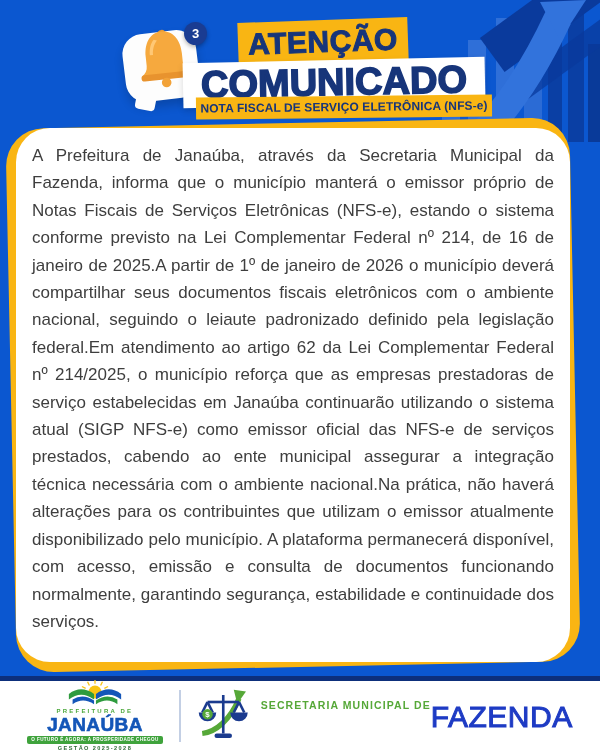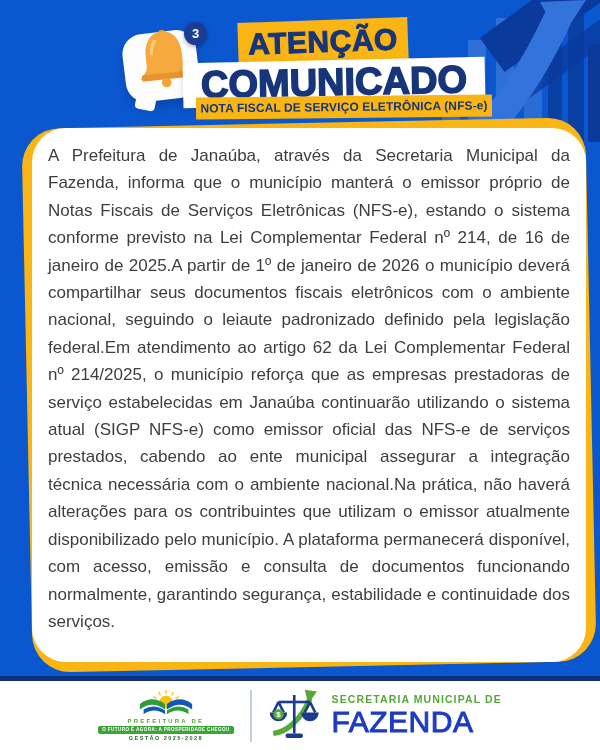--- a/index.html
+++ b/index.html
@@ -30,35 +30,35 @@
 
   .banner{position:absolute;display:flex;align-items:center;justify-content:center;}
   .banner-attention{left:238px;top:20px;width:170px;height:43px;background:#F9B513;transform:rotate(-2deg);}
   .banner-attention span{color:#17357A;font-size:30px;font-weight:700;-webkit-text-stroke:1px #17357A;letter-spacing:.5px;}
   .banner-title{left:183px;top:60px;width:302px;height:45px;background:#FFFFFF;transform:rotate(-1.2deg);box-shadow:0 3px 6px rgba(0,0,0,.15);}
   .banner-title span{color:#17357A;font-size:38px;font-weight:700;-webkit-text-stroke:1.6px #17357A;letter-spacing:0;}
   .banner-subtitle{left:196px;top:96px;width:296px;height:22px;background:#F9B513;transform:rotate(-.6deg);z-index:5;}
   .banner-subtitle span{color:#17357A;font-size:12px;font-weight:700;letter-spacing:.1px;white-space:nowrap;}
 
   
-  .card-wrap{position:absolute;left:32px;top:128px;width:554px;height:534px;}
+  .card-wrap{position:absolute;left:16px;top:128px;width:554px;height:534px;}
   .card-accent{position:absolute;inset:-5px;background:#F9B513;border-radius:38px;transform:rotate(-1.2deg);}
   .card{position:absolute;inset:0;background:#FFFFFF;border-radius:34px;padding:14px 16px;box-sizing:border-box;}
   .card p{margin:0;color:#3E3E3E;font-size:17px;line-height:27.4px;text-align:justify;}
 
   
   .footer{position:absolute;left:0;bottom:0;width:600px;height:69px;background:#FFFFFF;border-top:5px solid #0D2F7B;box-sizing:content-box;display:flex;align-items:center;justify-content:center;gap:16px;}
   .jan-logo{display:flex;flex-direction:column;align-items:center;line-height:1;}
   .jan-pre{font-size:6px;font-weight:700;color:#4CA83C;letter-spacing:2.2px;margin-top:1px;}
   .jan-name{font-size:19px;font-weight:700;color:#1456B8;-webkit-text-stroke:.6px #1456B8;letter-spacing:.4px;margin-top:1px;}
   .jan-slogan{background:#3FA33C;color:#fff;font-size:4.6px;font-weight:700;letter-spacing:.4px;padding:1.5px 4px;border-radius:2px;margin-top:2px;white-space:nowrap;}
   .jan-term{font-size:5.6px;font-weight:700;color:#2E6B34;letter-spacing:1.4px;margin-top:2px;}
   .divider{width:2px;height:52px;background:#C3CFE4;}
   .faz-logo{display:flex;align-items:center;gap:8px;}
-  .faz-text{display:flex;flex-direction:column;line-height:1;}
+  .faz-text{display:flex;line-height:1;}
   .faz-pre{font-size:10.5px;font-weight:700;color:#56A838;letter-spacing:1.1px;}
   .faz-name{font-size:30px;font-weight:400;color:#1E3BC4;-webkit-text-stroke:1px #1E3BC4;letter-spacing:.5px;margin-top:2px;}
 </style>
 </head>
 <body>
 
 <div class="poster">
 
   <div class="bg-deco">
     <div class="deco-bar bar-l1"></div>
@@ -119,20 +119,21 @@
           <line x1="16" y1="8" x2="20" y2="10"></line>
             <line x1="44" y1="8" x2="40" y2="10"></line>
         </g>
         <circle cx="30" cy="14" r="7" fill="#F9C513"></circle>
         <path d="M2 16 Q15 6 29 16 L29 22 Q15 12 2 22 Z" fill="#2E9B3E"></path>
         <path d="M58 16 Q45 6 31 16 L31 22 Q45 12 58 22 Z" fill="#1456B8"></path>
         <path d="M6 22 Q17 15 29 23 L29 27 Q17 19 6 27 Z" fill="#1456B8"></path>
         <path d="M54 22 Q43 15 31 23 L31 27 Q43 19 54 27 Z" fill="#2E9B3E"></path>
       </svg>
       <div class="jan-pre">PREFEITURA DE</div>
+      <div class="jan-name">JANAÚBA</div>
       <div class="jan-slogan">O FUTURO É AGORA: A PROSPERIDADE CHEGOU</div>
       <div class="jan-term">GESTÃO 2025-2028</div>
     </div>
 
     <div class="divider"></div>
 
     <div class="faz-logo">
       <svg width="56" height="56" viewBox="0 0 64 64">
         <path d="M6 52 C 22 50, 38 36, 48 12" stroke="#56A838" stroke-width="6" fill="none"></path>
         <polygon points="42,2 56,4 46,18" fill="#56A838"></polygon>

